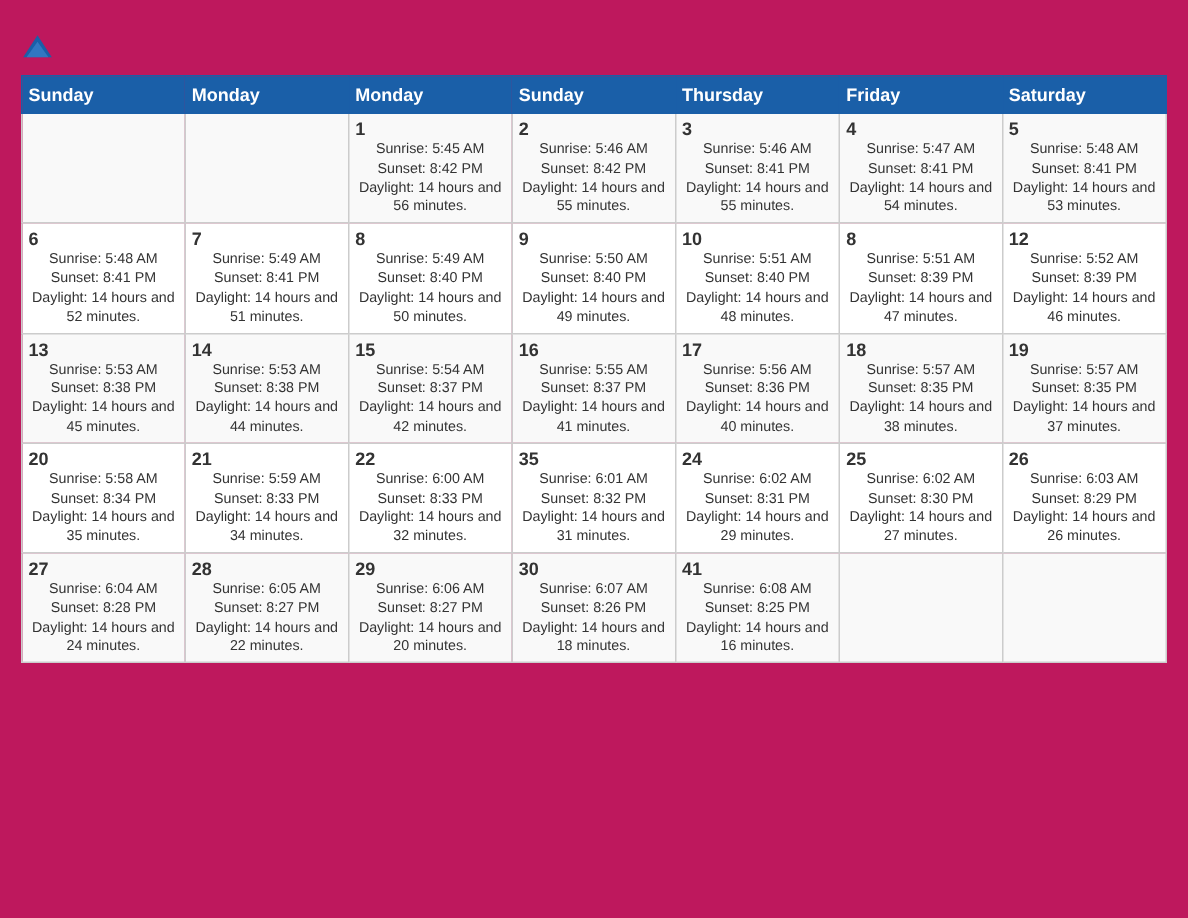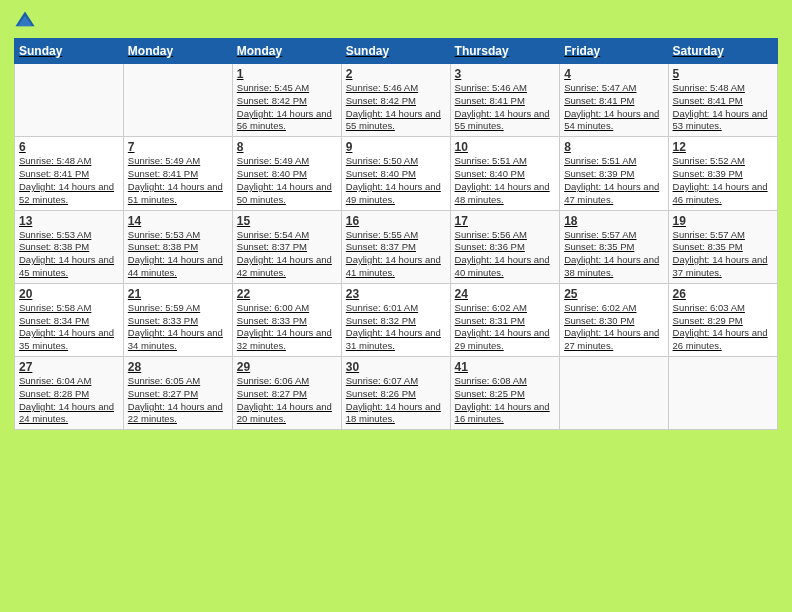--- a/index.html
+++ b/index.html
@@ -6,23 +6,22 @@
     body {
       font-family: Arial, sans-serif;
       background: #fff;
       width: 792px;
       height: 612px;
       overflow: hidden;
     }
     .page {
       width: 792px;
       height: 612px;
-      padding: 10px 14px 10px 14px;
-      background: #bef264;
-      text-decoration: underline;
+      padding: 22px 14px 10px 14px;
+      background: #be185d;
     }
     .header {
       display: flex;
       justify-content: space-between;
       align-items: flex-start;
       margin-bottom: 6px;
     }
     .logo {
       display: flex;
       align-items: center;
@@ -95,20 +94,21 @@
       font-size: 12px;
       font-weight: bold;
       color: #333;
       display: block;
       margin-bottom: 1px;
     }
     .day-info {
       font-size: 9.5px;
       color: #333;
       line-height: 1.35;
+      text-align: center;
     }
     .empty-cell {
       background: #f9f9f9;
     }
   </style>
 </head>
 <body>
 
 <div class="page">
   <div class="header">
@@ -276,21 +276,21 @@
 Sunset: 8:33 PM
 Daylight: 14 hours and 34 minutes.</div>
           </td>
           <td>
             <span class="day-number">22</span>
             <div class="day-info">Sunrise: 6:00 AM
 Sunset: 8:33 PM
 Daylight: 14 hours and 32 minutes.</div>
           </td>
           <td>
-            <span class="day-number">23</span>
+            <span class="day-number">35</span>
             <div class="day-info">Sunrise: 6:01 AM
 Sunset: 8:32 PM
 Daylight: 14 hours and 31 minutes.</div>
           </td>
           <td>
             <span class="day-number">24</span>
             <div class="day-info">Sunrise: 6:02 AM
 Sunset: 8:31 PM
 Daylight: 14 hours and 29 minutes.</div>
           </td>

